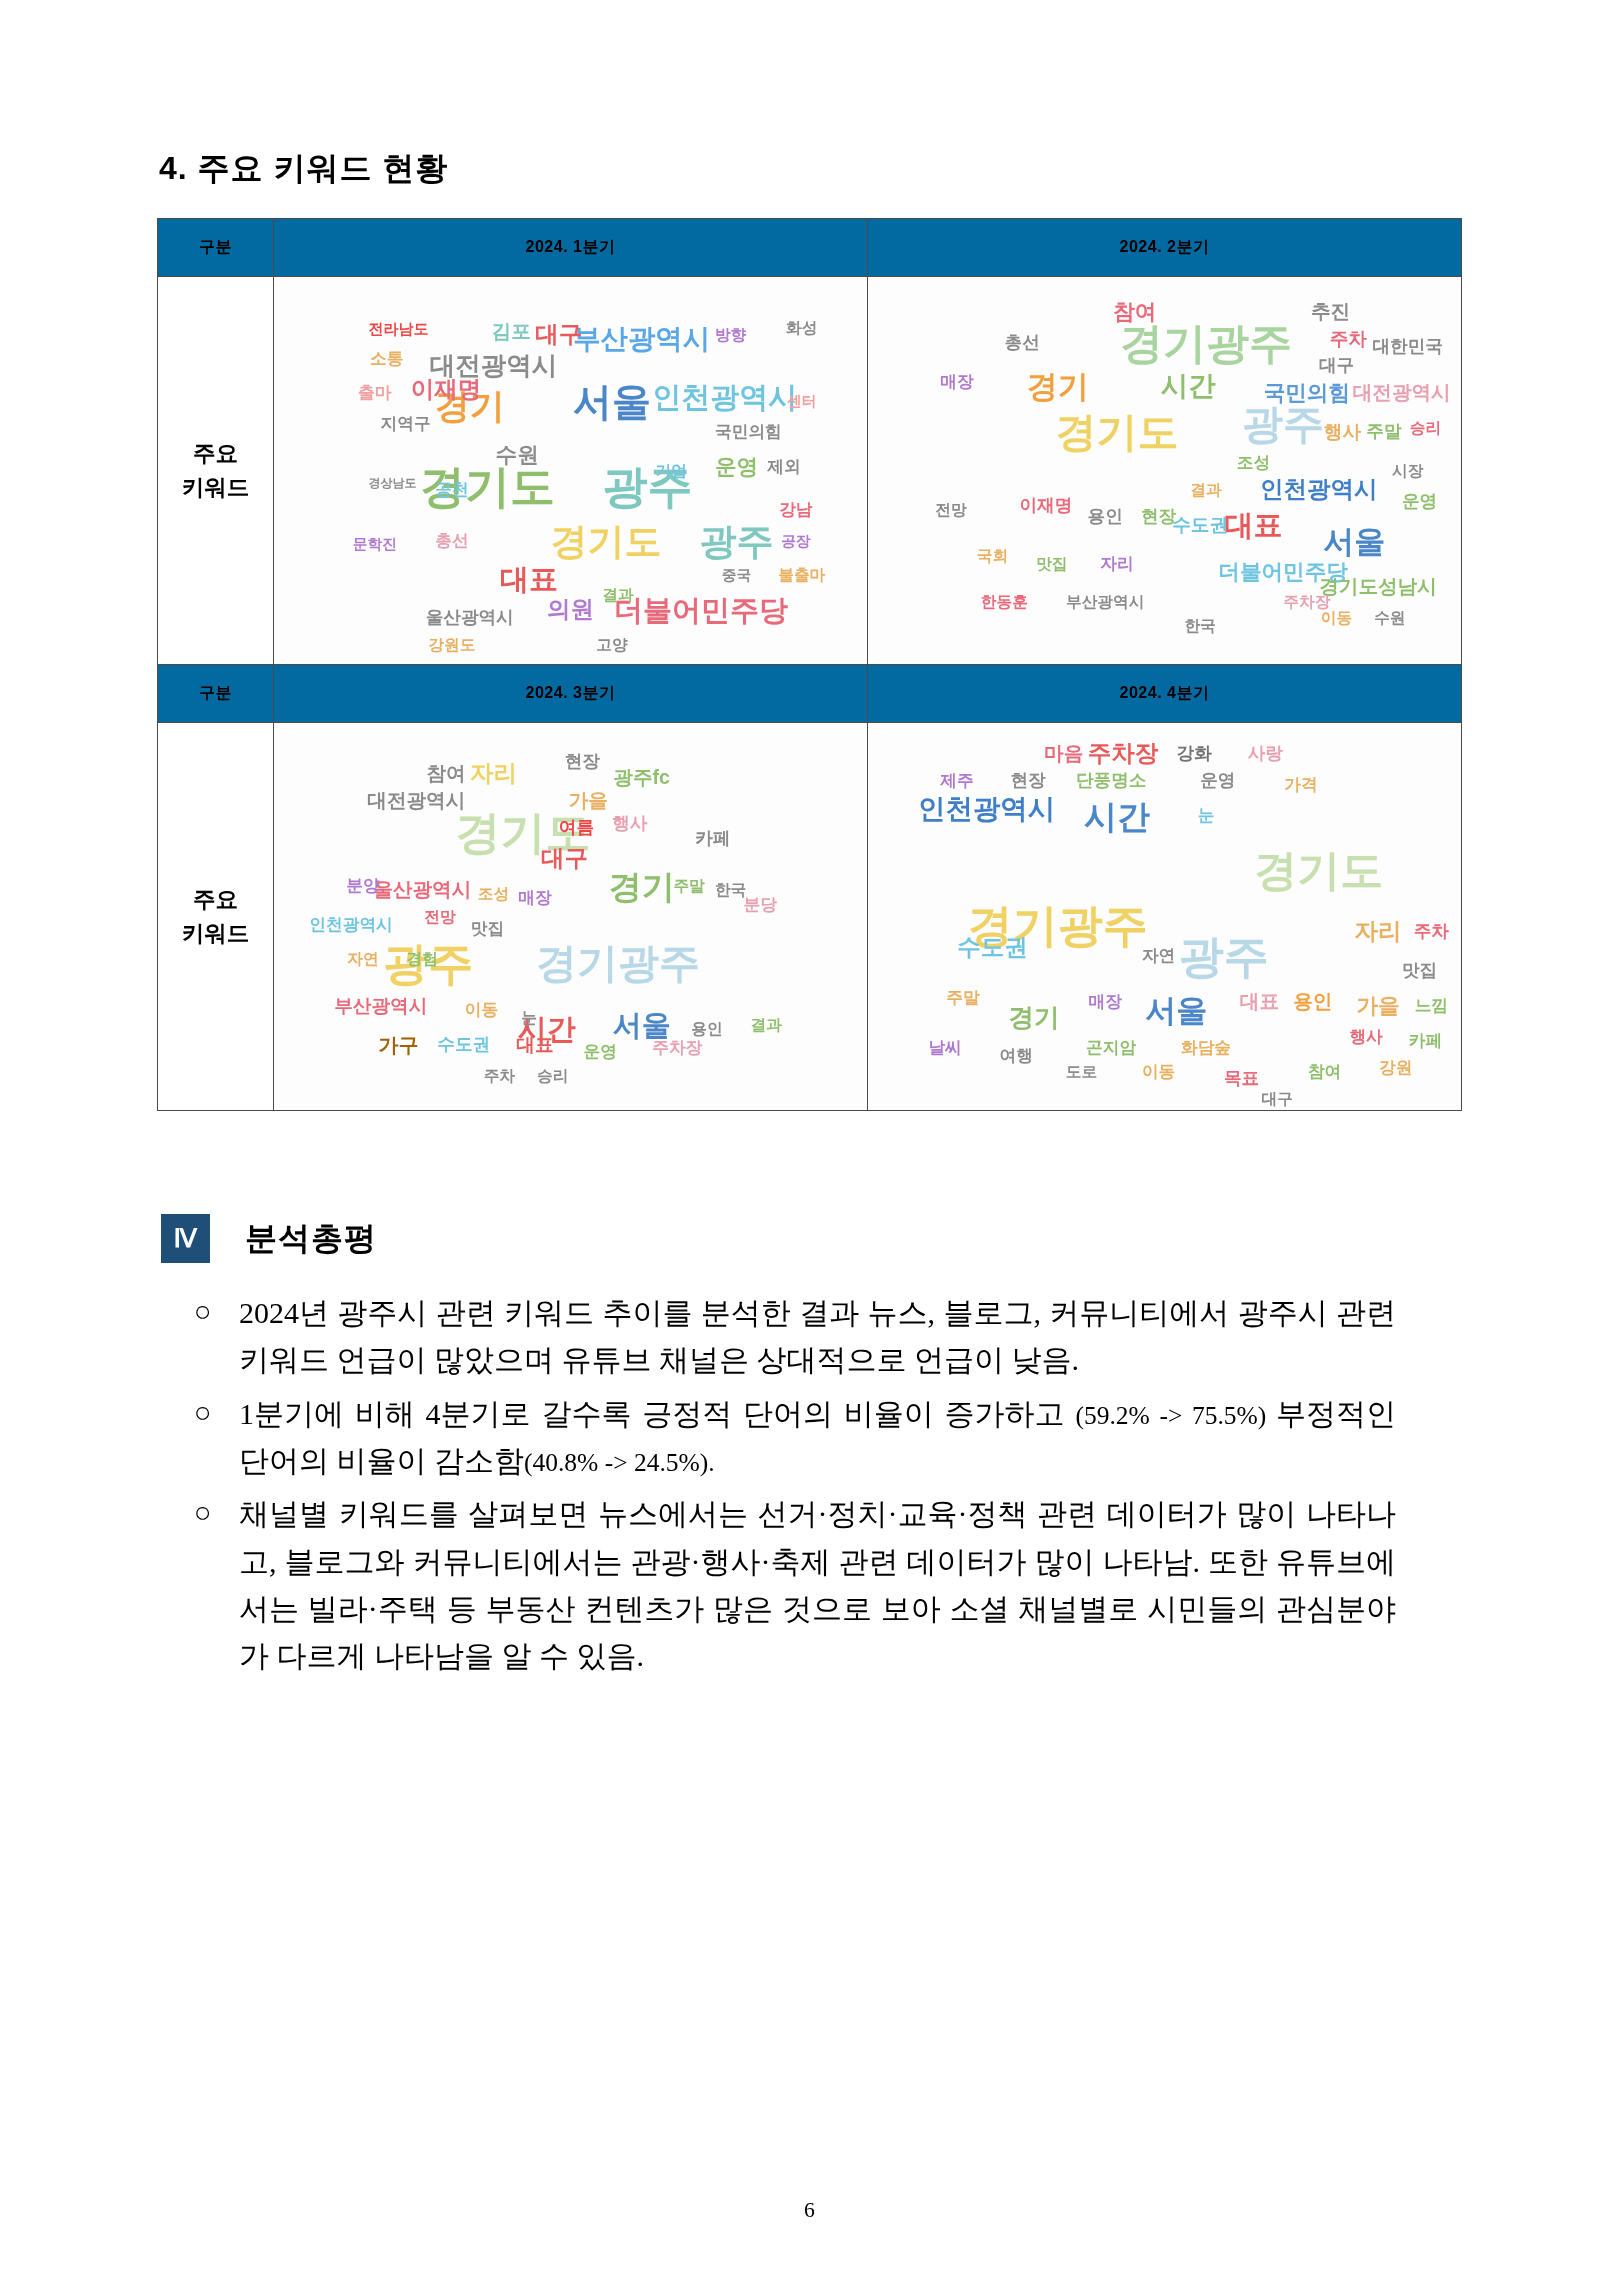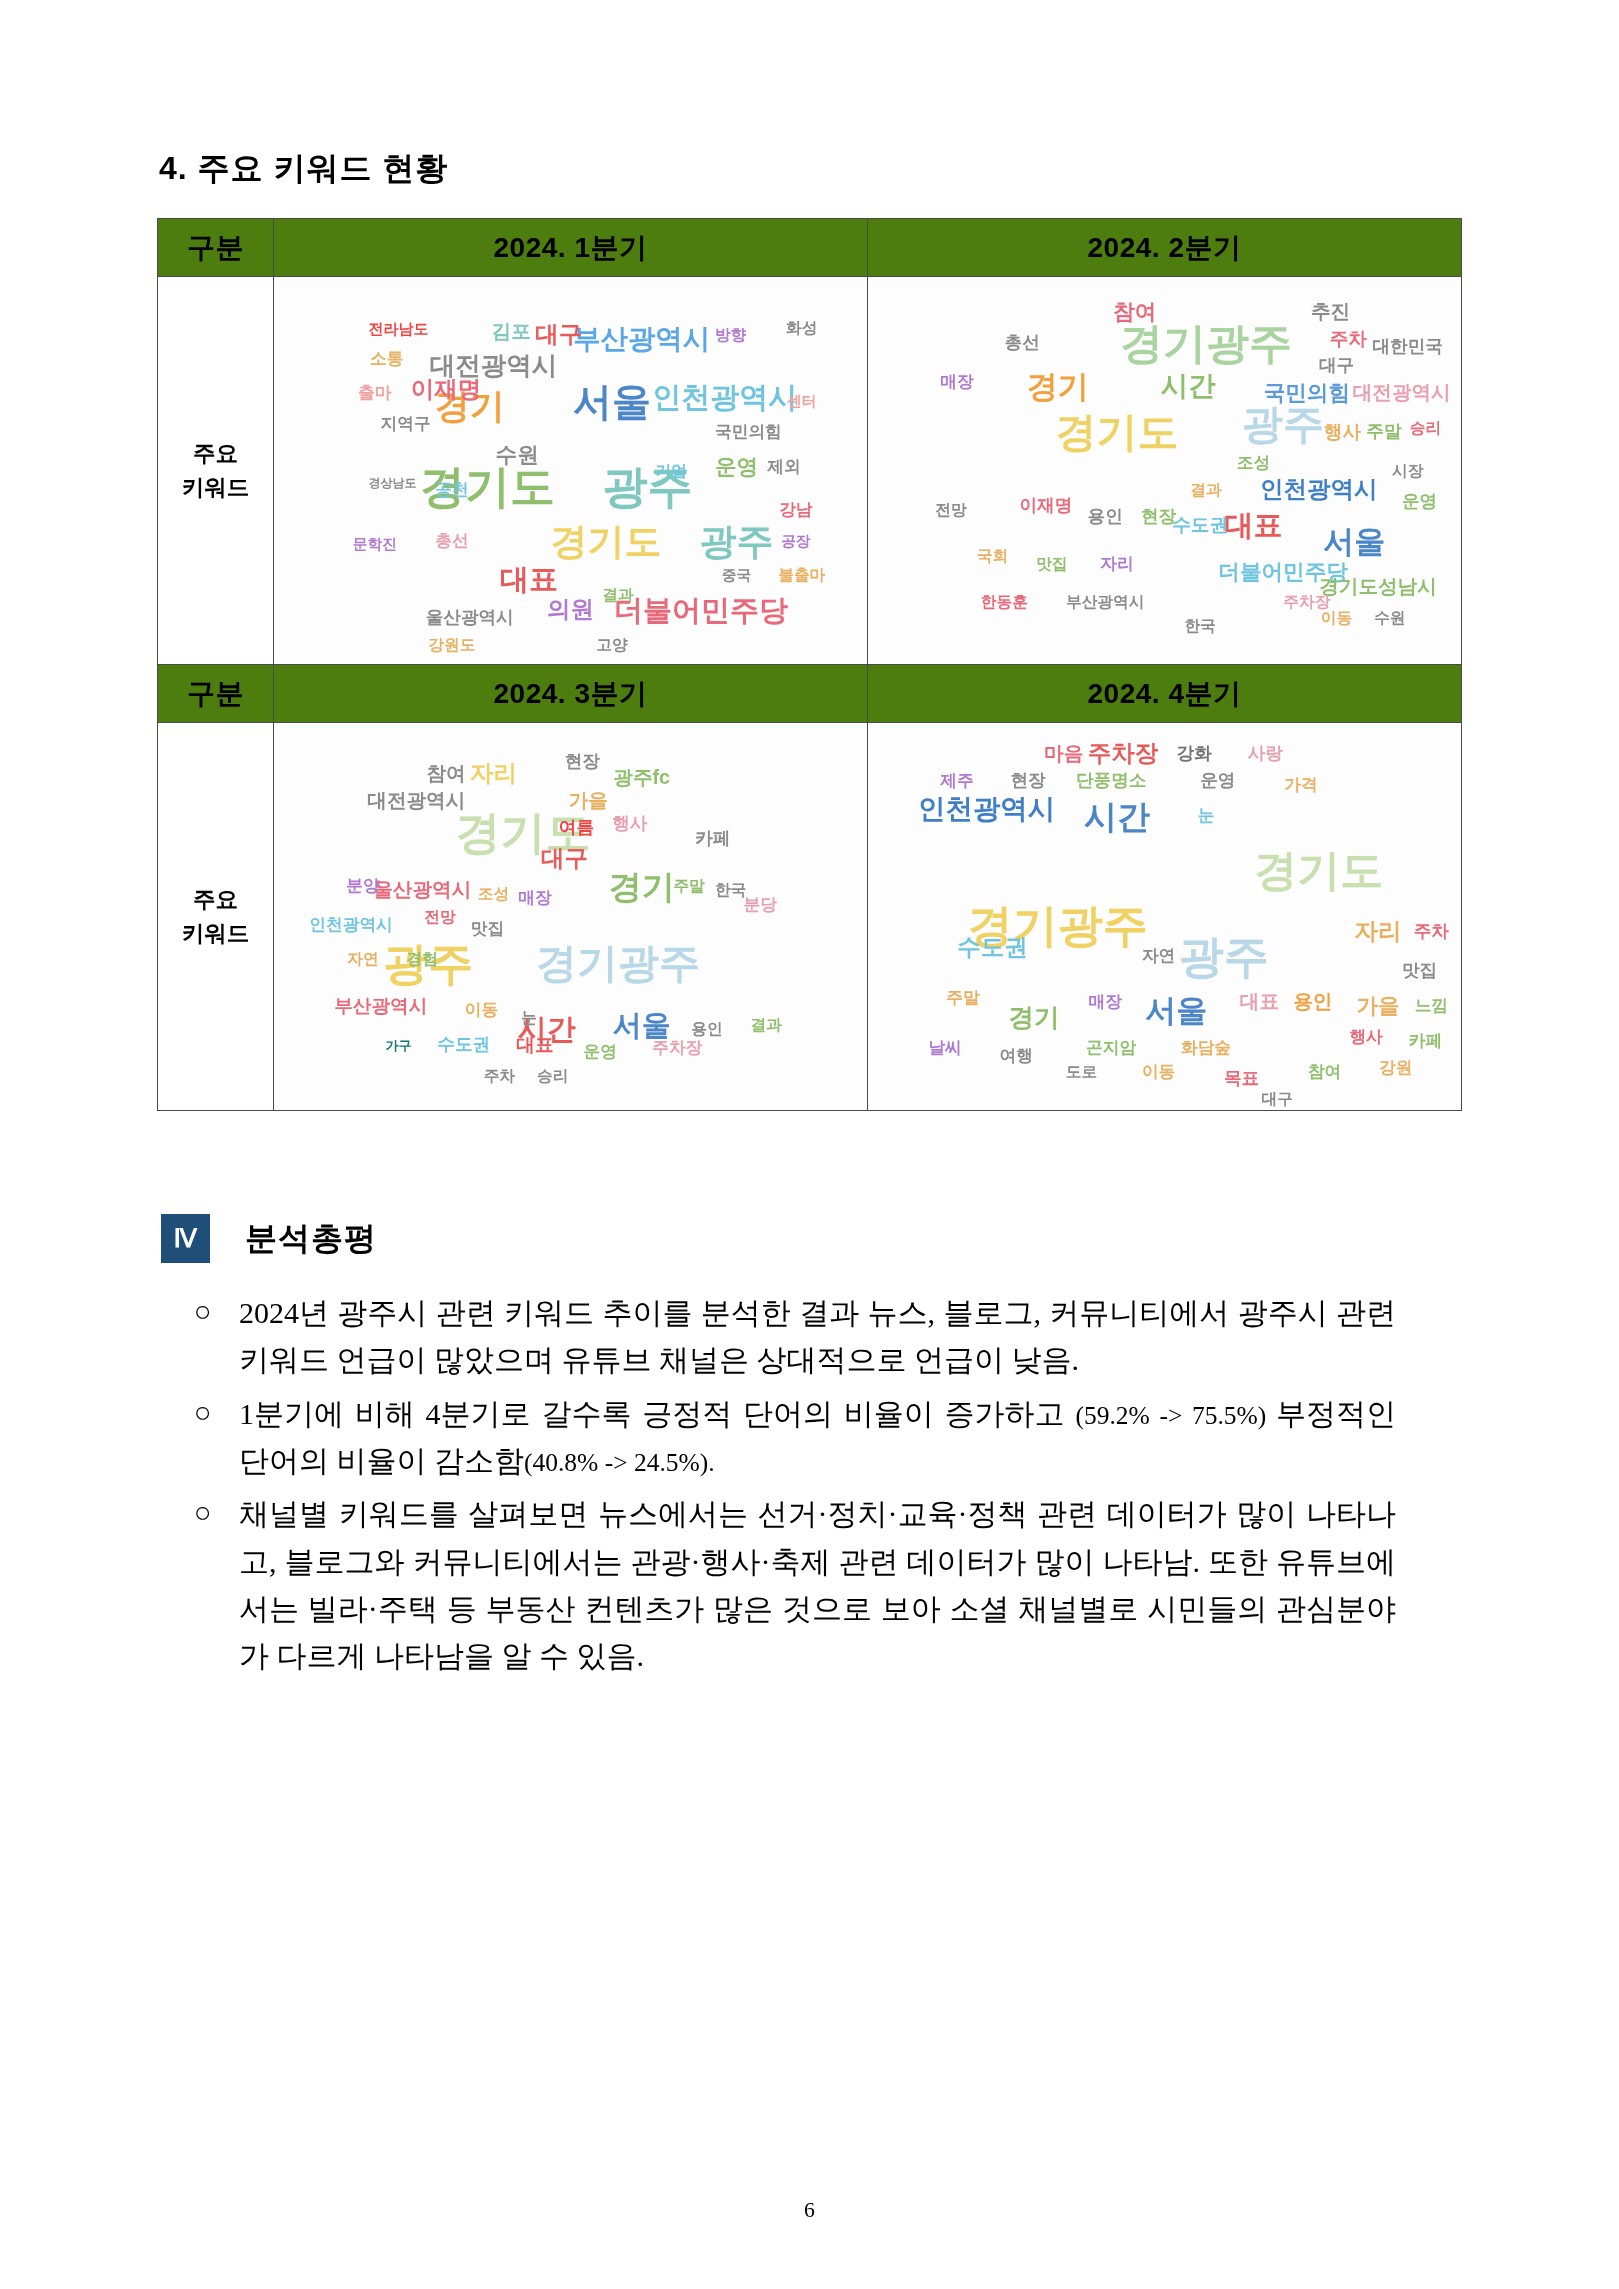--- a/index.html
+++ b/index.html
@@ -39,22 +39,22 @@
   }
   table.kw td {
     border: 1px solid #4a4a4a;
     vertical-align: middle;
     text-align: center;
   }
   .col-label { width: 116px; }
   .col-q     { width: 594px; }
 
   .hdr-cell {
-    background: #4d7c0f;
-    font-size: 28px;
+    background: #0369a1;
+    font-size: 16px;
     font-weight: bold;
     height: 55px;
     letter-spacing: 0.5px;
   }
   .lbl-cell {
     background: #ffffff;
     font-size: 22.5px;
     font-weight: bold;
     line-height: 1.5;
   }
@@ -296,21 +296,21 @@
               <span style="left: 36%; top: 53%; font-size: 16.7px; color: rgb(139, 139, 139);">맛집</span>
               <span style="left: 13%; top: 52%; font-size: 16.7px; color: rgb(111, 197, 224);">인천광역시</span>
               <span style="left: 28%; top: 50%; font-size: 15.7px; color: rgb(232, 106, 122);">전망</span>
               <span style="left: 15%; top: 61%; font-size: 15.7px; color: rgb(232, 176, 96);">자연</span>
               <span style="left: 25%; top: 61%; font-size: 15.7px; color: rgb(143, 191, 109);">경험</span>
               <span style="left: 18%; top: 73%; font-size: 18.6px; color: rgb(232, 106, 122);">부산광역시</span>
               <span style="left: 35%; top: 74%; font-size: 16.7px; color: rgb(232, 176, 96);">이동</span>
               <span style="left: 43%; top: 76%; font-size: 15.7px; color: rgb(139, 139, 139);">눈</span>
               <span style="left: 73%; top: 79%; font-size: 15.7px; color: rgb(139, 139, 139);">용인</span>
               <span style="left: 83%; top: 78%; font-size: 15.7px; color: rgb(143, 191, 109);">결과</span>
-              <span style="left: 21%; top: 83%; font-size: 13px; color: #0f766e;">가구</span>
+              <span style="left: 21%; top: 83%; font-size: 20px; color: #a16207;">가구</span>
               <span style="left: 32%; top: 83%; font-size: 17.6px; color: rgb(111, 197, 224);">수도권</span>
               <span style="left: 44%; top: 83%; font-size: 18.6px; color: rgb(232, 90, 90);">대표</span>
               <span style="left: 55%; top: 85%; font-size: 16.7px; color: rgb(143, 191, 109);">운영</span>
               <span style="left: 68%; top: 84%; font-size: 16.7px; color: rgb(232, 160, 176);">주차장</span>
               <span style="left: 38%; top: 91%; font-size: 15.7px; color: rgb(139, 139, 139);">주차</span>
               <span style="left: 47%; top: 91%; font-size: 15.7px; color: rgb(139, 139, 139);">승리</span>
             </div>
         </td>
         <td class="cloud-cell">
           <div class="cloud" id="cloud3">

